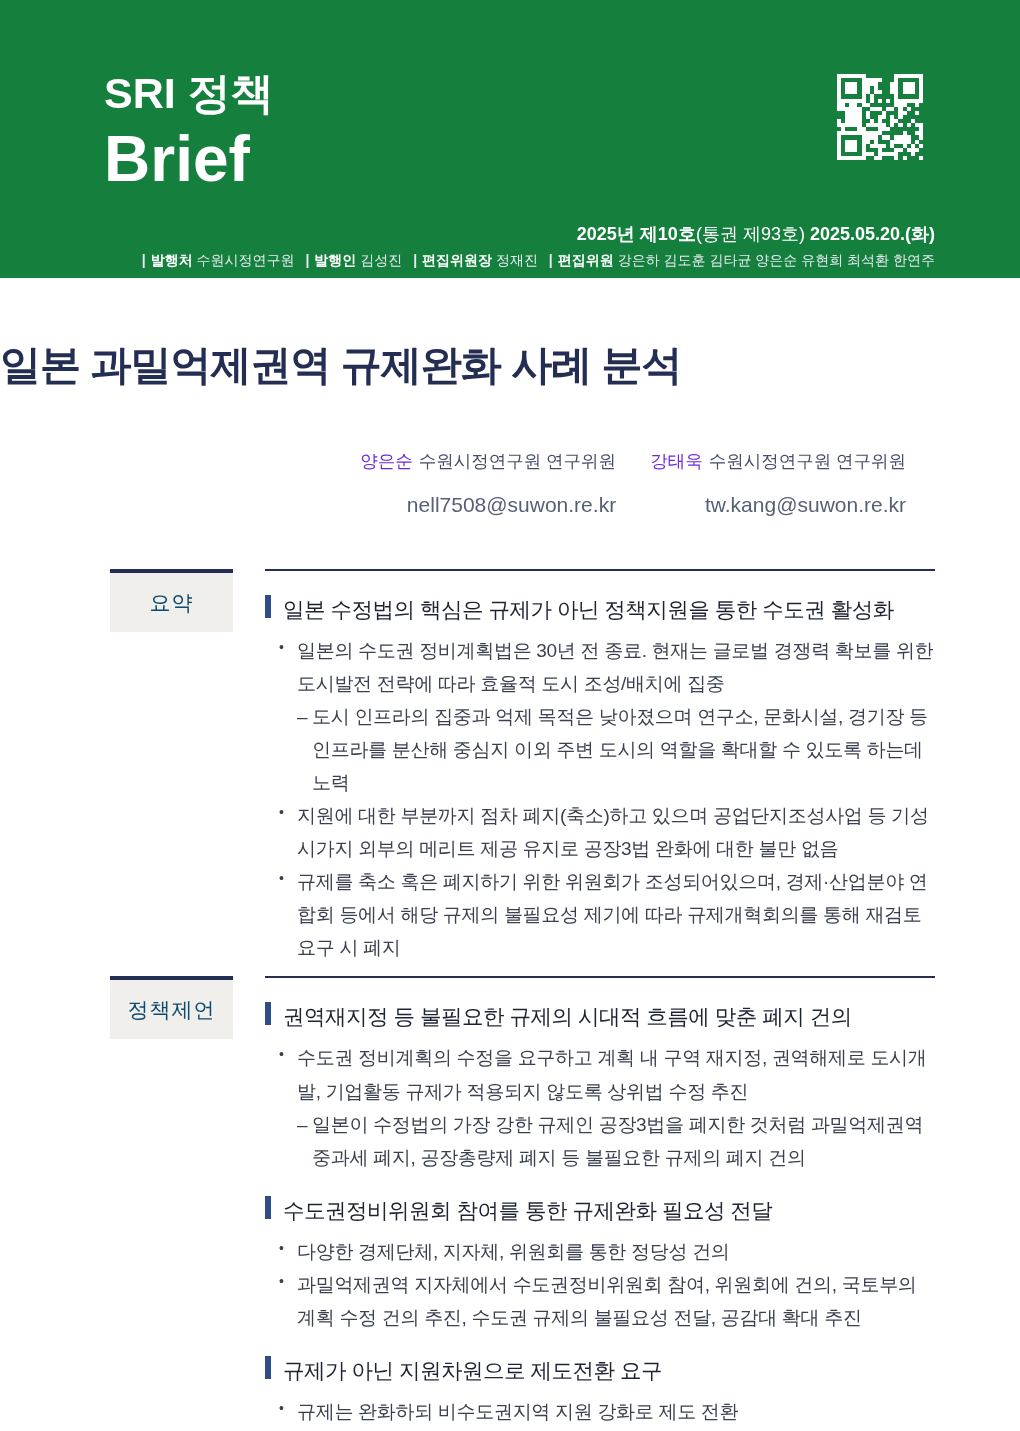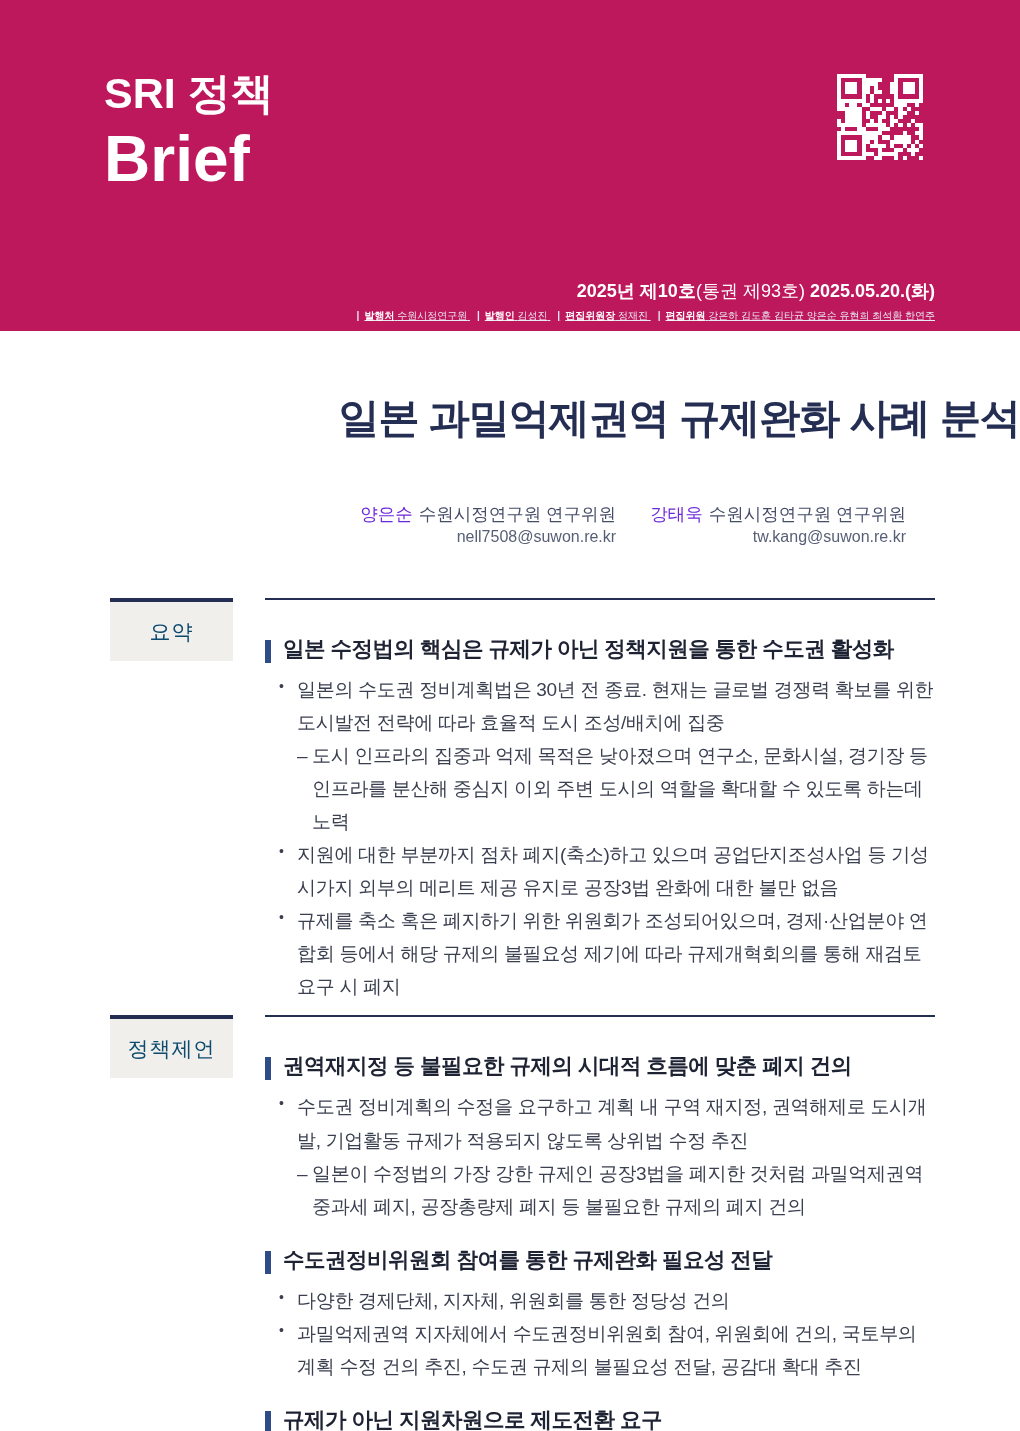--- a/index.html
+++ b/index.html
@@ -10,22 +10,22 @@
     height: 1431px;
     margin: 0 auto;
     background: #ffffff;
     font-family: "Liberation Sans", "DejaVu Sans", sans-serif;
     overflow: hidden;
   }
 
   
   .masthead {
     position: relative;
-    height: 331px;
-    background: #be185d;
+    height: 278px;
+    background: #15803d;
     color: #ffffff;
   }
   .logo {
     position: absolute;
     left: 104px;
     top: 72px;
     line-height: 1;
     color: #ffffff;
   }
   .logo-line1 {
@@ -56,33 +56,32 @@
     text-align: right;
     white-space: nowrap;
     margin-top: 34px;
   }
   .issue-line {
     font-size: 18px;
     margin-bottom: 6px;
     color: #ffffff;
   }
   .pub-line {
-    font-size: 10px;
+    font-size: 14px;
     color: #e8eaf2;
-    text-decoration: underline;
   }
   .b { font-weight: 700; color: #ffffff; }
   .pub-item .sep { font-weight: 700; margin: 0 5px 0 7px; }
   .pub-item:first-child .sep { margin-left: 0; }
   .pub-item .val { font-weight: 400; }
 
   
   .doc-title {
     margin-top: 60px;
-    text-align: right;
+    text-align: left;
     font-size: 41px;
     font-weight: 700;
     letter-spacing: -1px;
     color: #242d52;
   }
   .authors {
     display: flex;
     justify-content: flex-end;
     gap: 34px;
     padding-right: 114px;
@@ -93,22 +92,22 @@
     font-size: 17.5px;
     color: #454d68;
     text-align: left;
   }
   .author .name {
     font-weight: 400;
     color: #6d28d9;
     margin-right: 6px;
   }
   .author .email {
-    margin-top: 2px;
-    font-size: 16px;
+    margin-top: 20px;
+    font-size: 21px;
     color: #565f75;
   }
 
   
   .section {
     display: flex;
     align-items: flex-start;
     margin-top: 52px;
   }
   .section + .section { margin-top: 12px; }
@@ -132,24 +131,24 @@
   .content-col {
     flex: none;
     width: 670px;
     margin-left: 32px;
     border-top: 2px solid #242d52;
     padding-top: 14px;
   }
   .block + .block { margin-top: 22px; }
   .block-heading {
     display: flex;
-    align-items: flex-end;
-    margin: 20px 0 10px 0;
+    align-items: flex-start;
+    margin: 10px 0 10px 0;
     font-size: 21.5px;
-    font-weight: 700;
+    font-weight: 400;
     letter-spacing: -0.5px;
     color: #1e2333;
   }
   .heading-bar {
     flex: none;
     width: 6px;
     height: 23px;
     background: #2e4c88;
     margin-right: 12px;
   }

